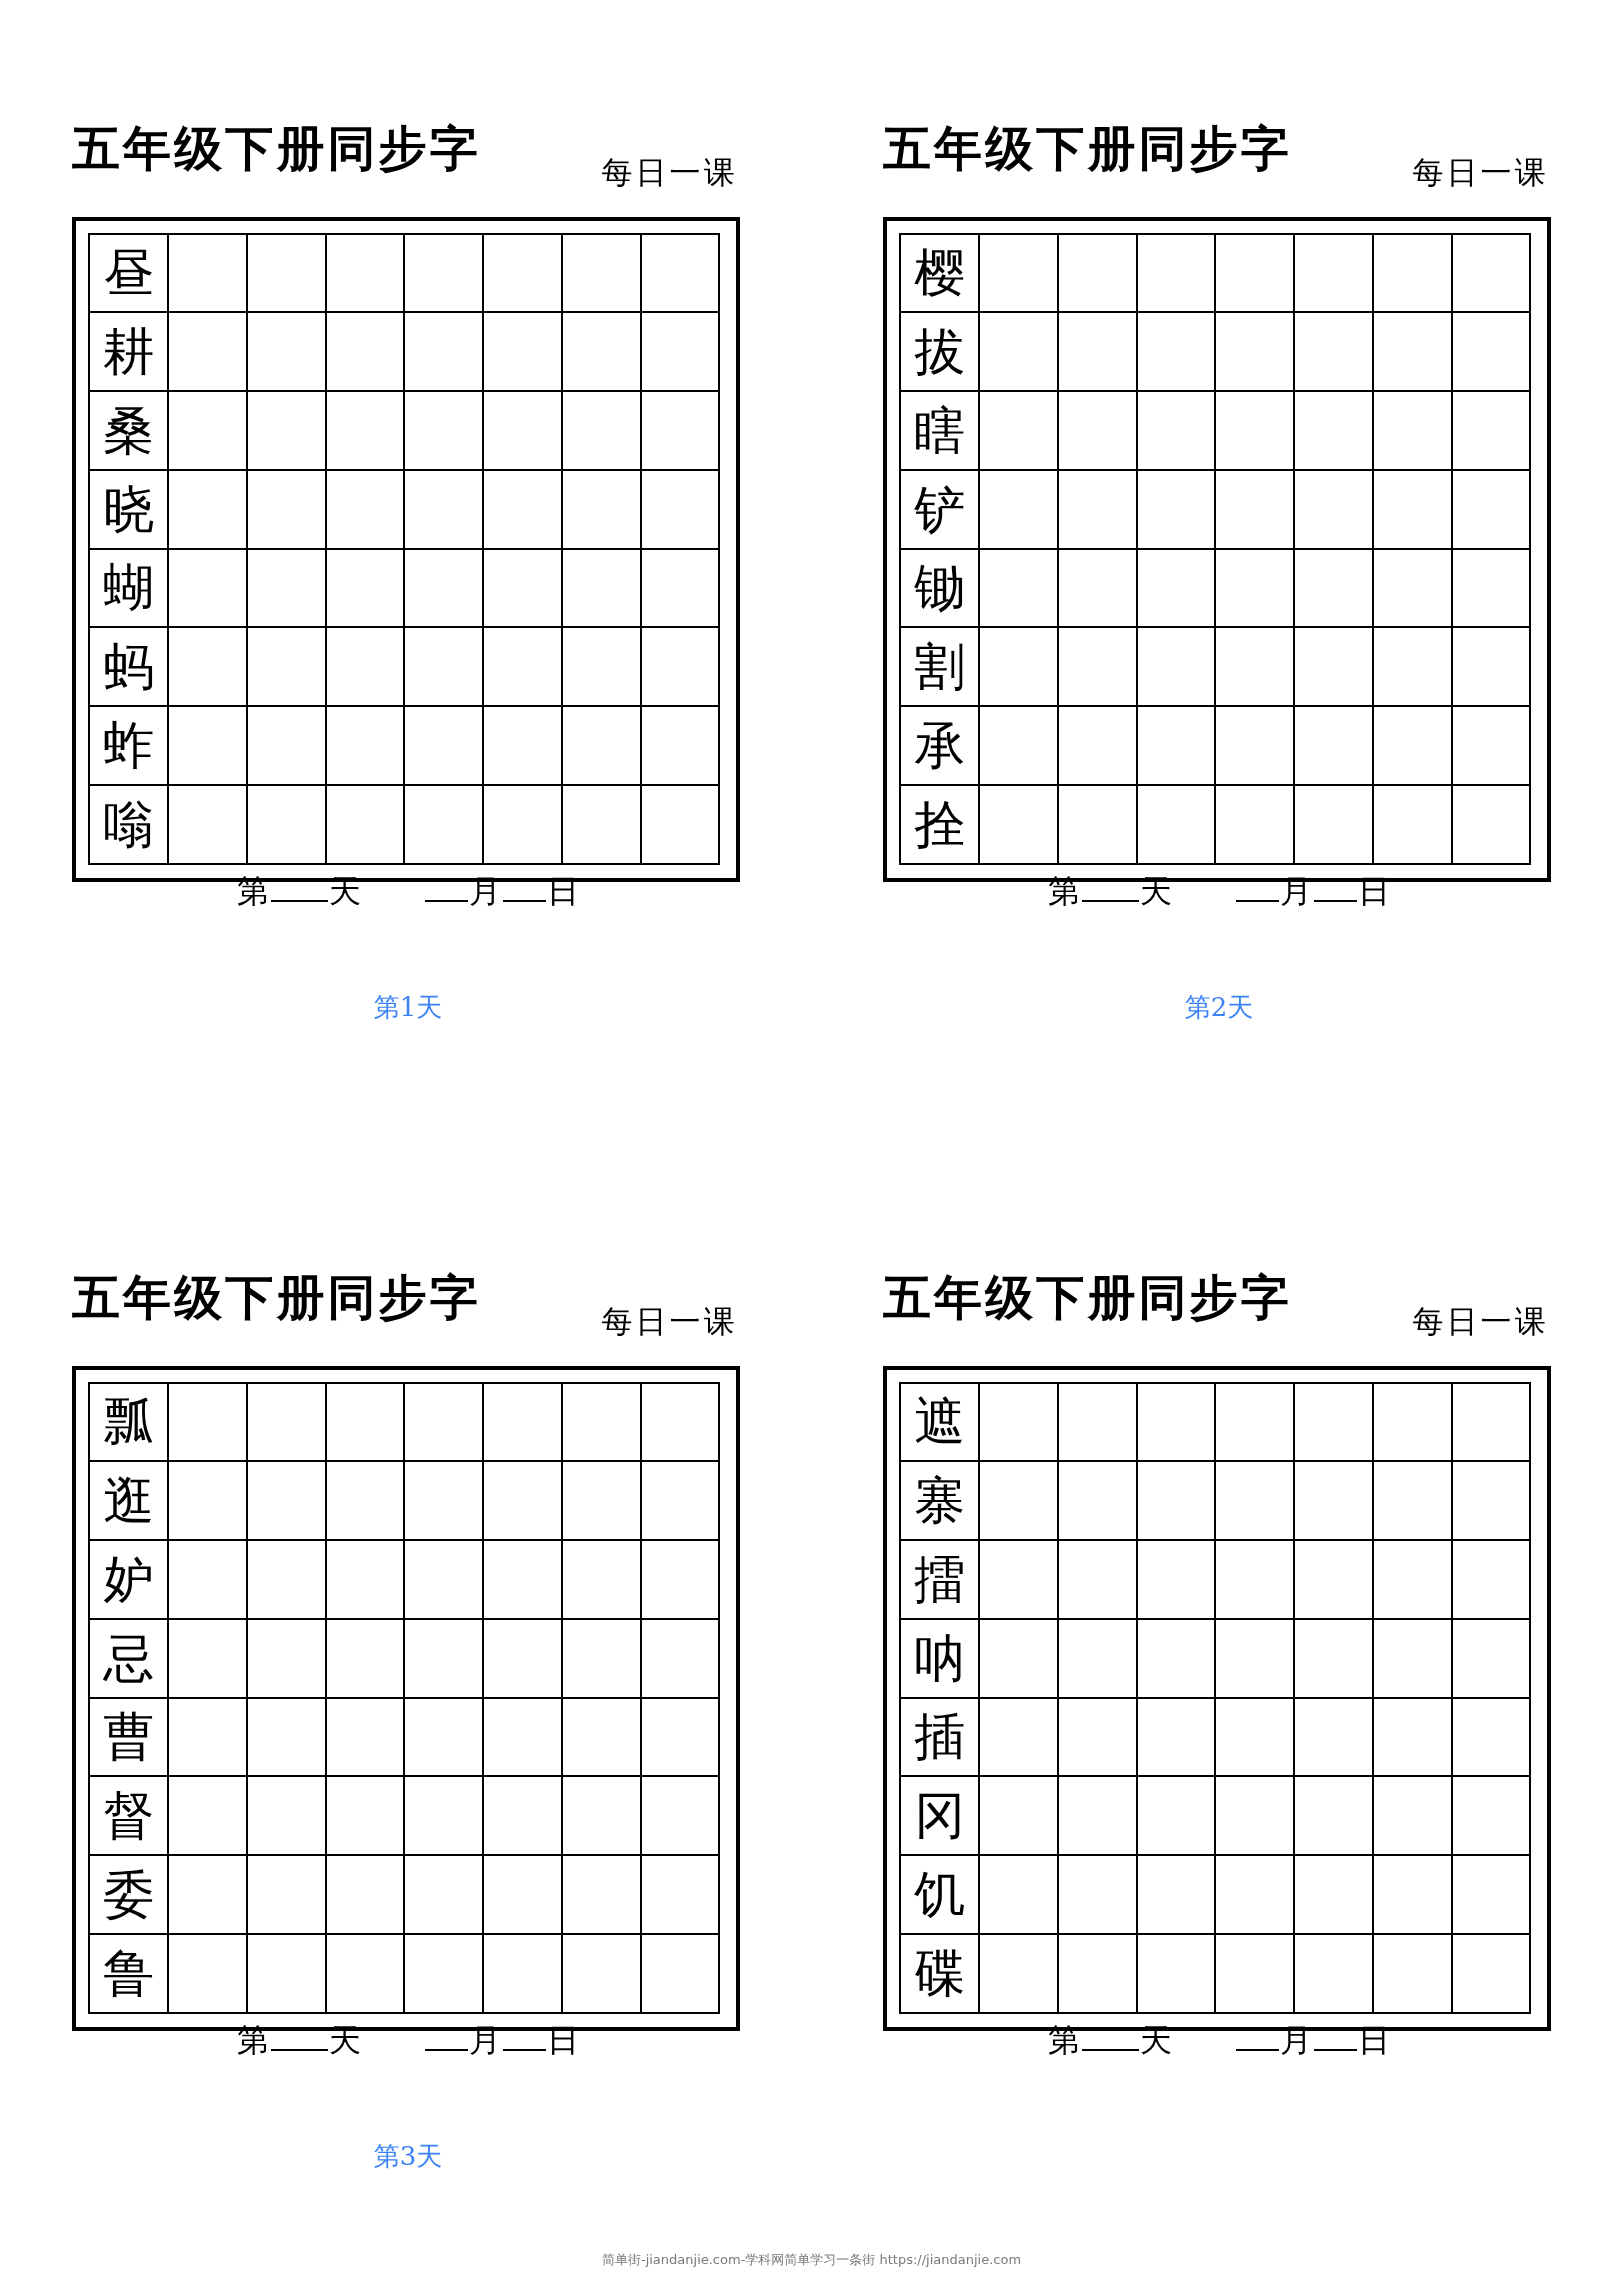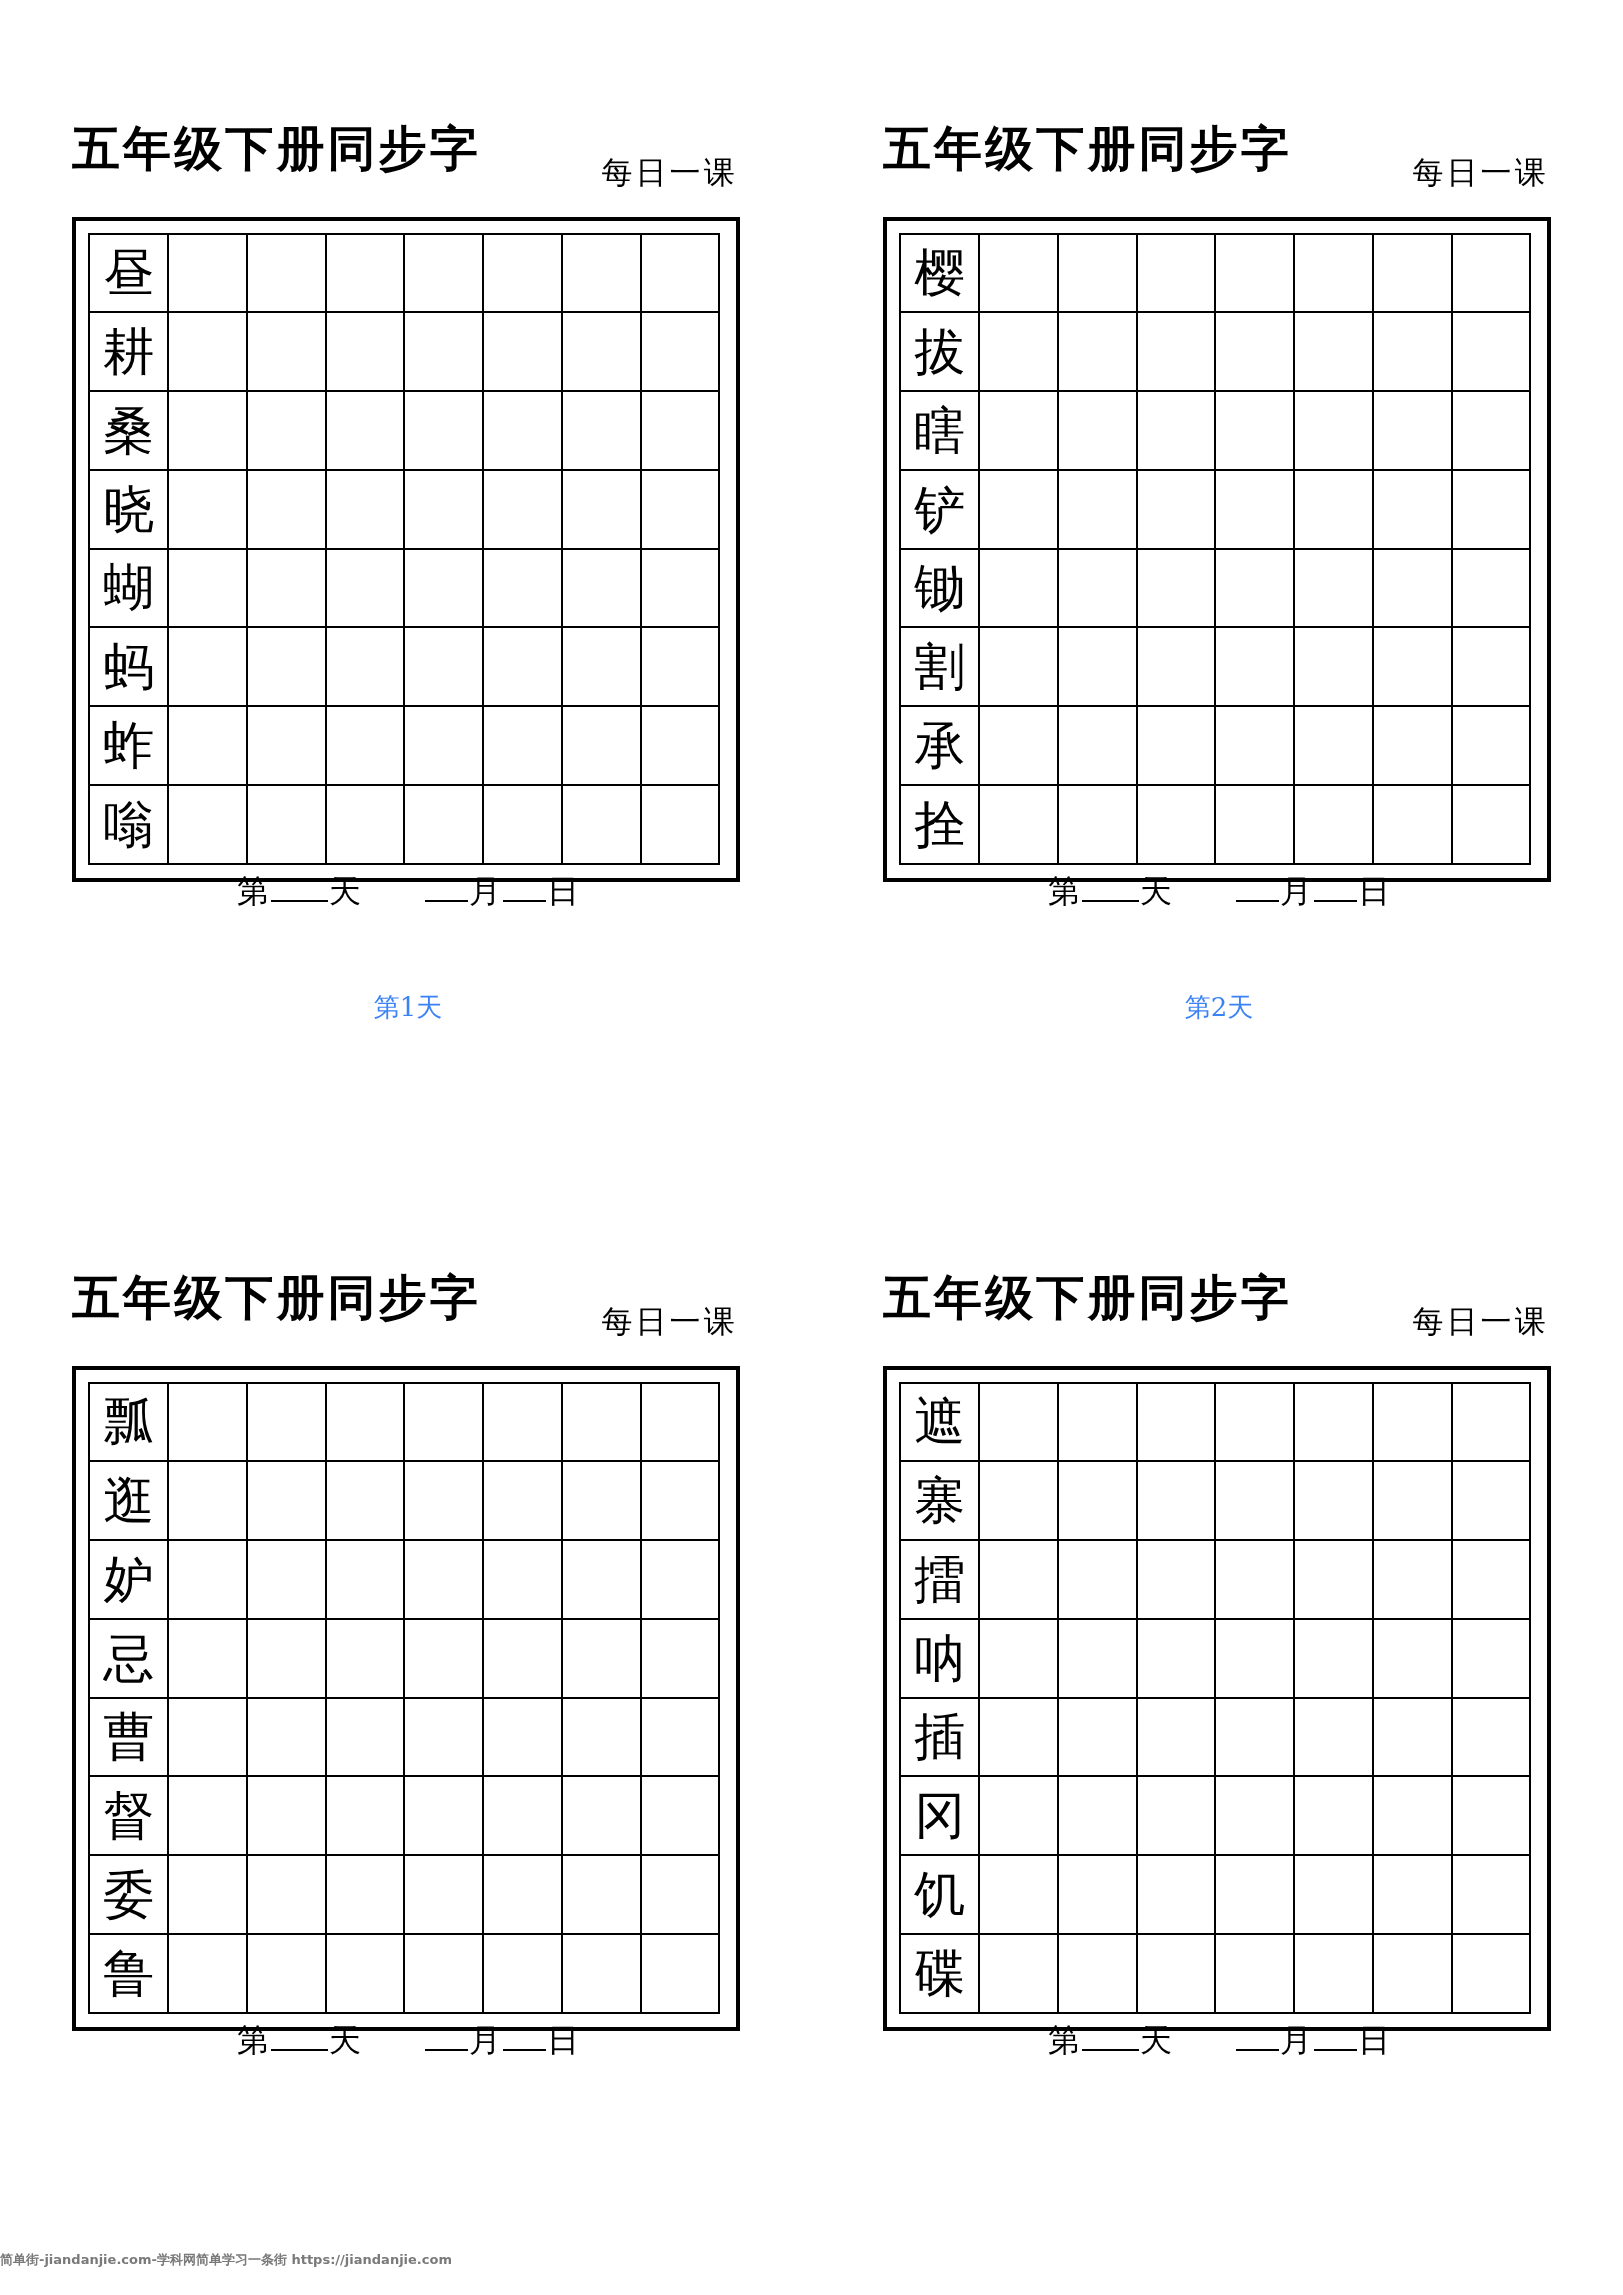--- a/index.html
+++ b/index.html
@@ -105,25 +105,24 @@
       font-size: 26px;
       line-height: 36px;
       color: #3b82f6;
       font-family: "DejaVu Serif", serif;
     }
     .footer {
       position: absolute;
       left: 0;
       top: 2251px;
       width: 1623px;
-      text-align: left;
+      text-align: center;
       font-size: 13px;
       color: #7a7a7a;
       font-family: "DejaVu Sans", sans-serif;
-      font-weight: bold;
     }
   </style>
 </head>
 <body>
 
 <div id="panels">
     <div class="panel" style="left: 72px; top: 0px;">
     <div class="panel-title">五年级下册同步字</div>
     <div class="panel-subtitle">每日一课</div>
     <div class="frame">
@@ -342,20 +341,21 @@
           <div class="cell"></div>
           <div class="cell"></div>
           <div class="cell"></div>
           <div class="cell"></div>
           <div class="cell"></div>
         </div>
     </div>
     <div class="date-line">
       <span>第</span><span class="blank long"></span><span>天</span><span class="gap"></span><span class="blank short"></span><span>月</span><span class="blank short"></span><span>日</span>
     </div>
+    <div class="day-label">第3天</div>
   </div>
     <div class="panel" style="left: 883px; top: 1149px;">
     <div class="panel-title">五年级下册同步字</div>
     <div class="panel-subtitle">每日一课</div>
     <div class="frame">
       <div class="grid">
           <div class="cell">遮</div>
           <div class="cell"></div>
           <div class="cell"></div>
           <div class="cell"></div>

